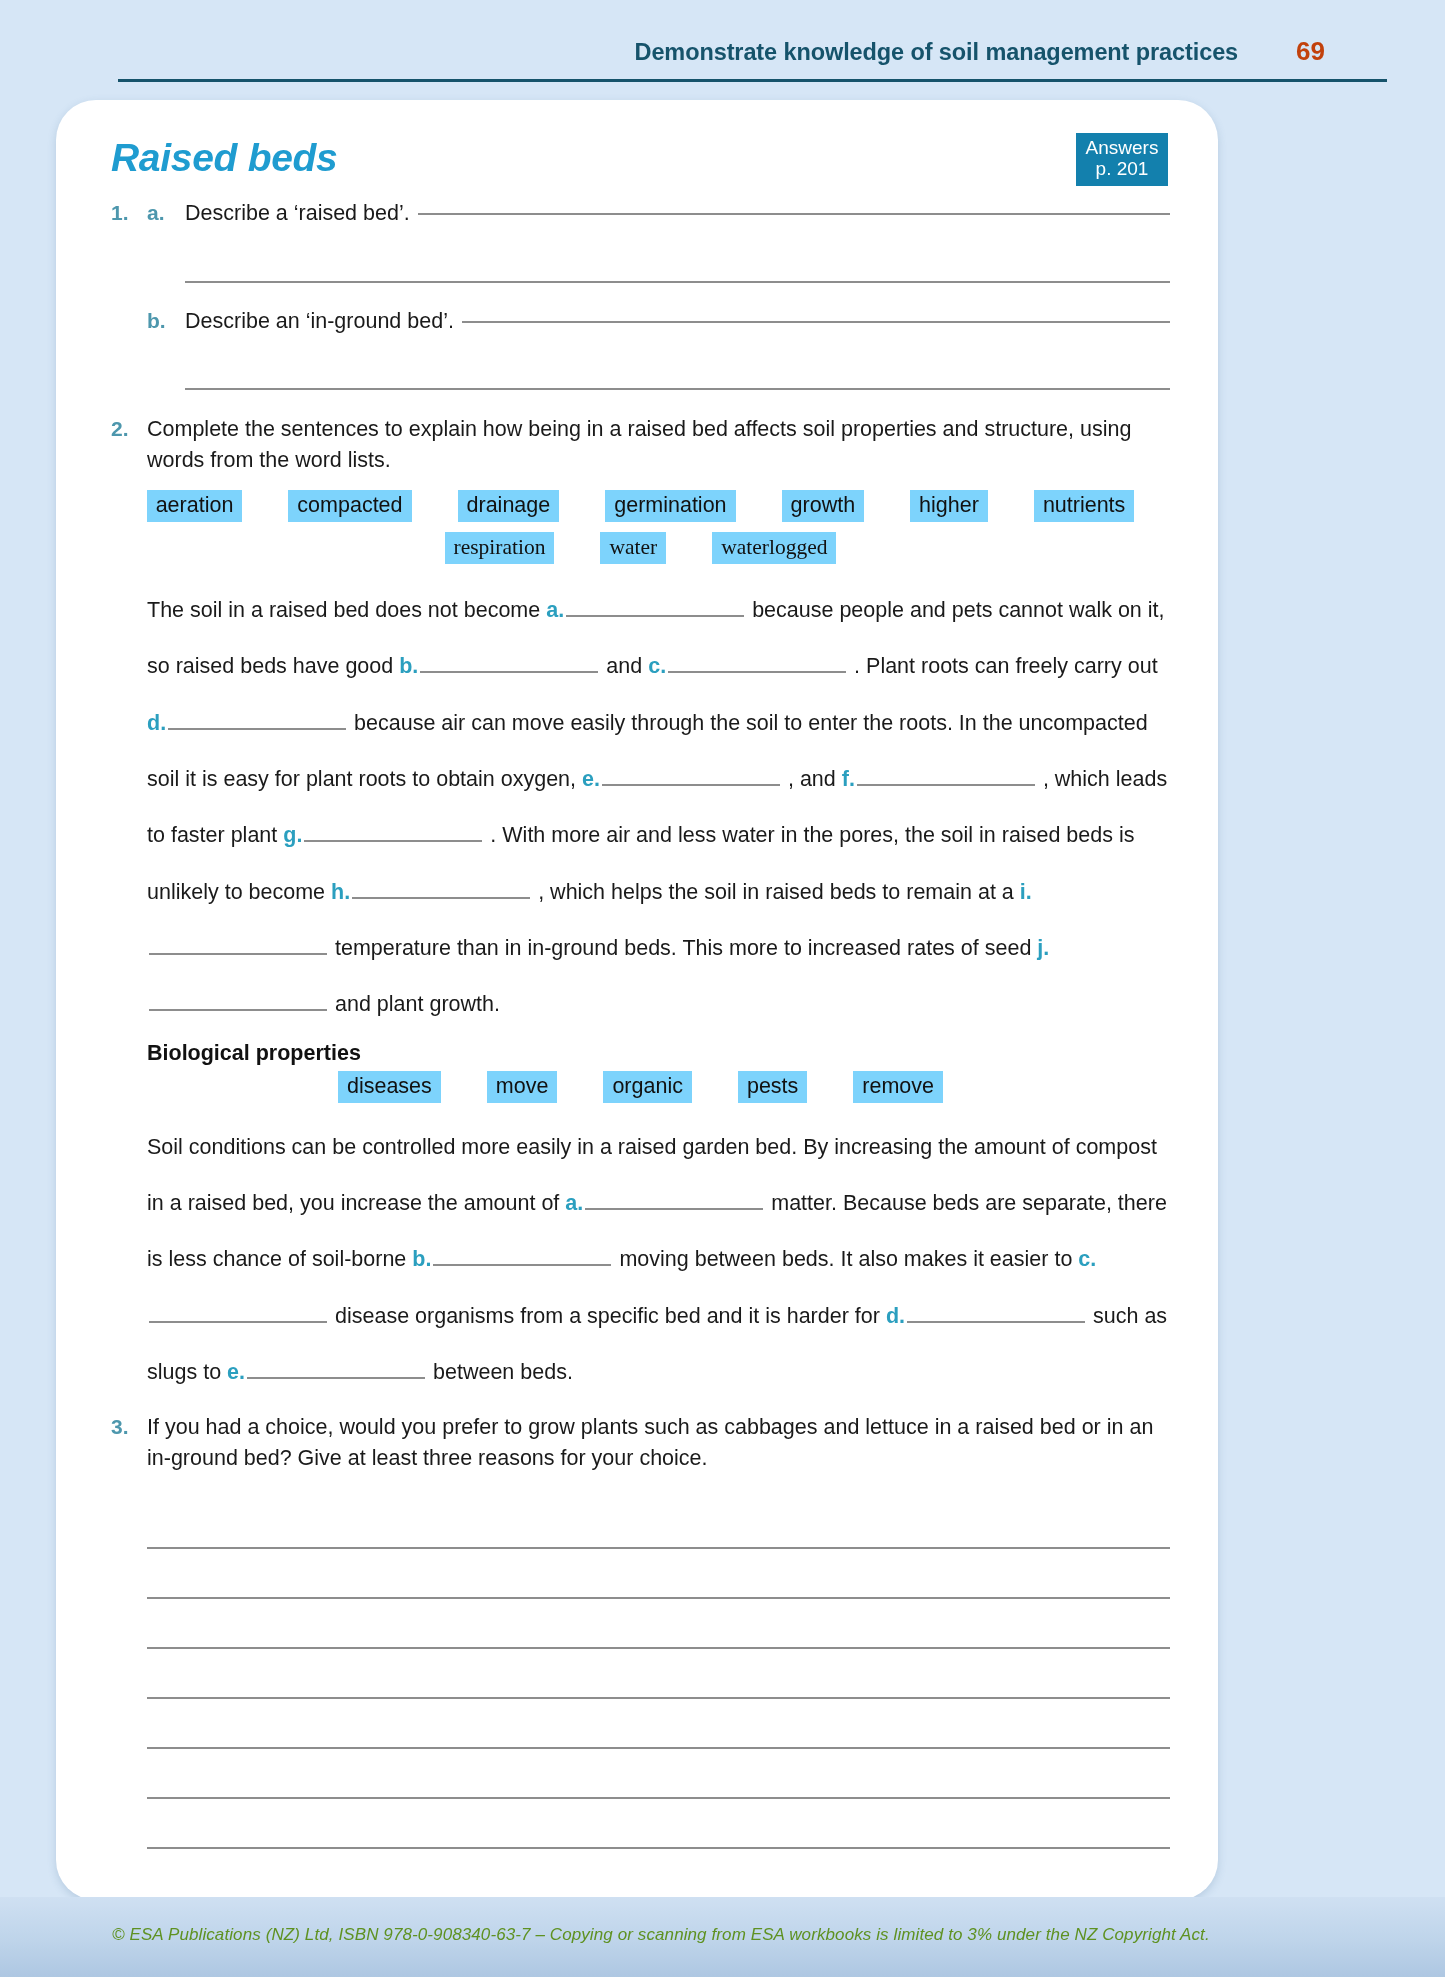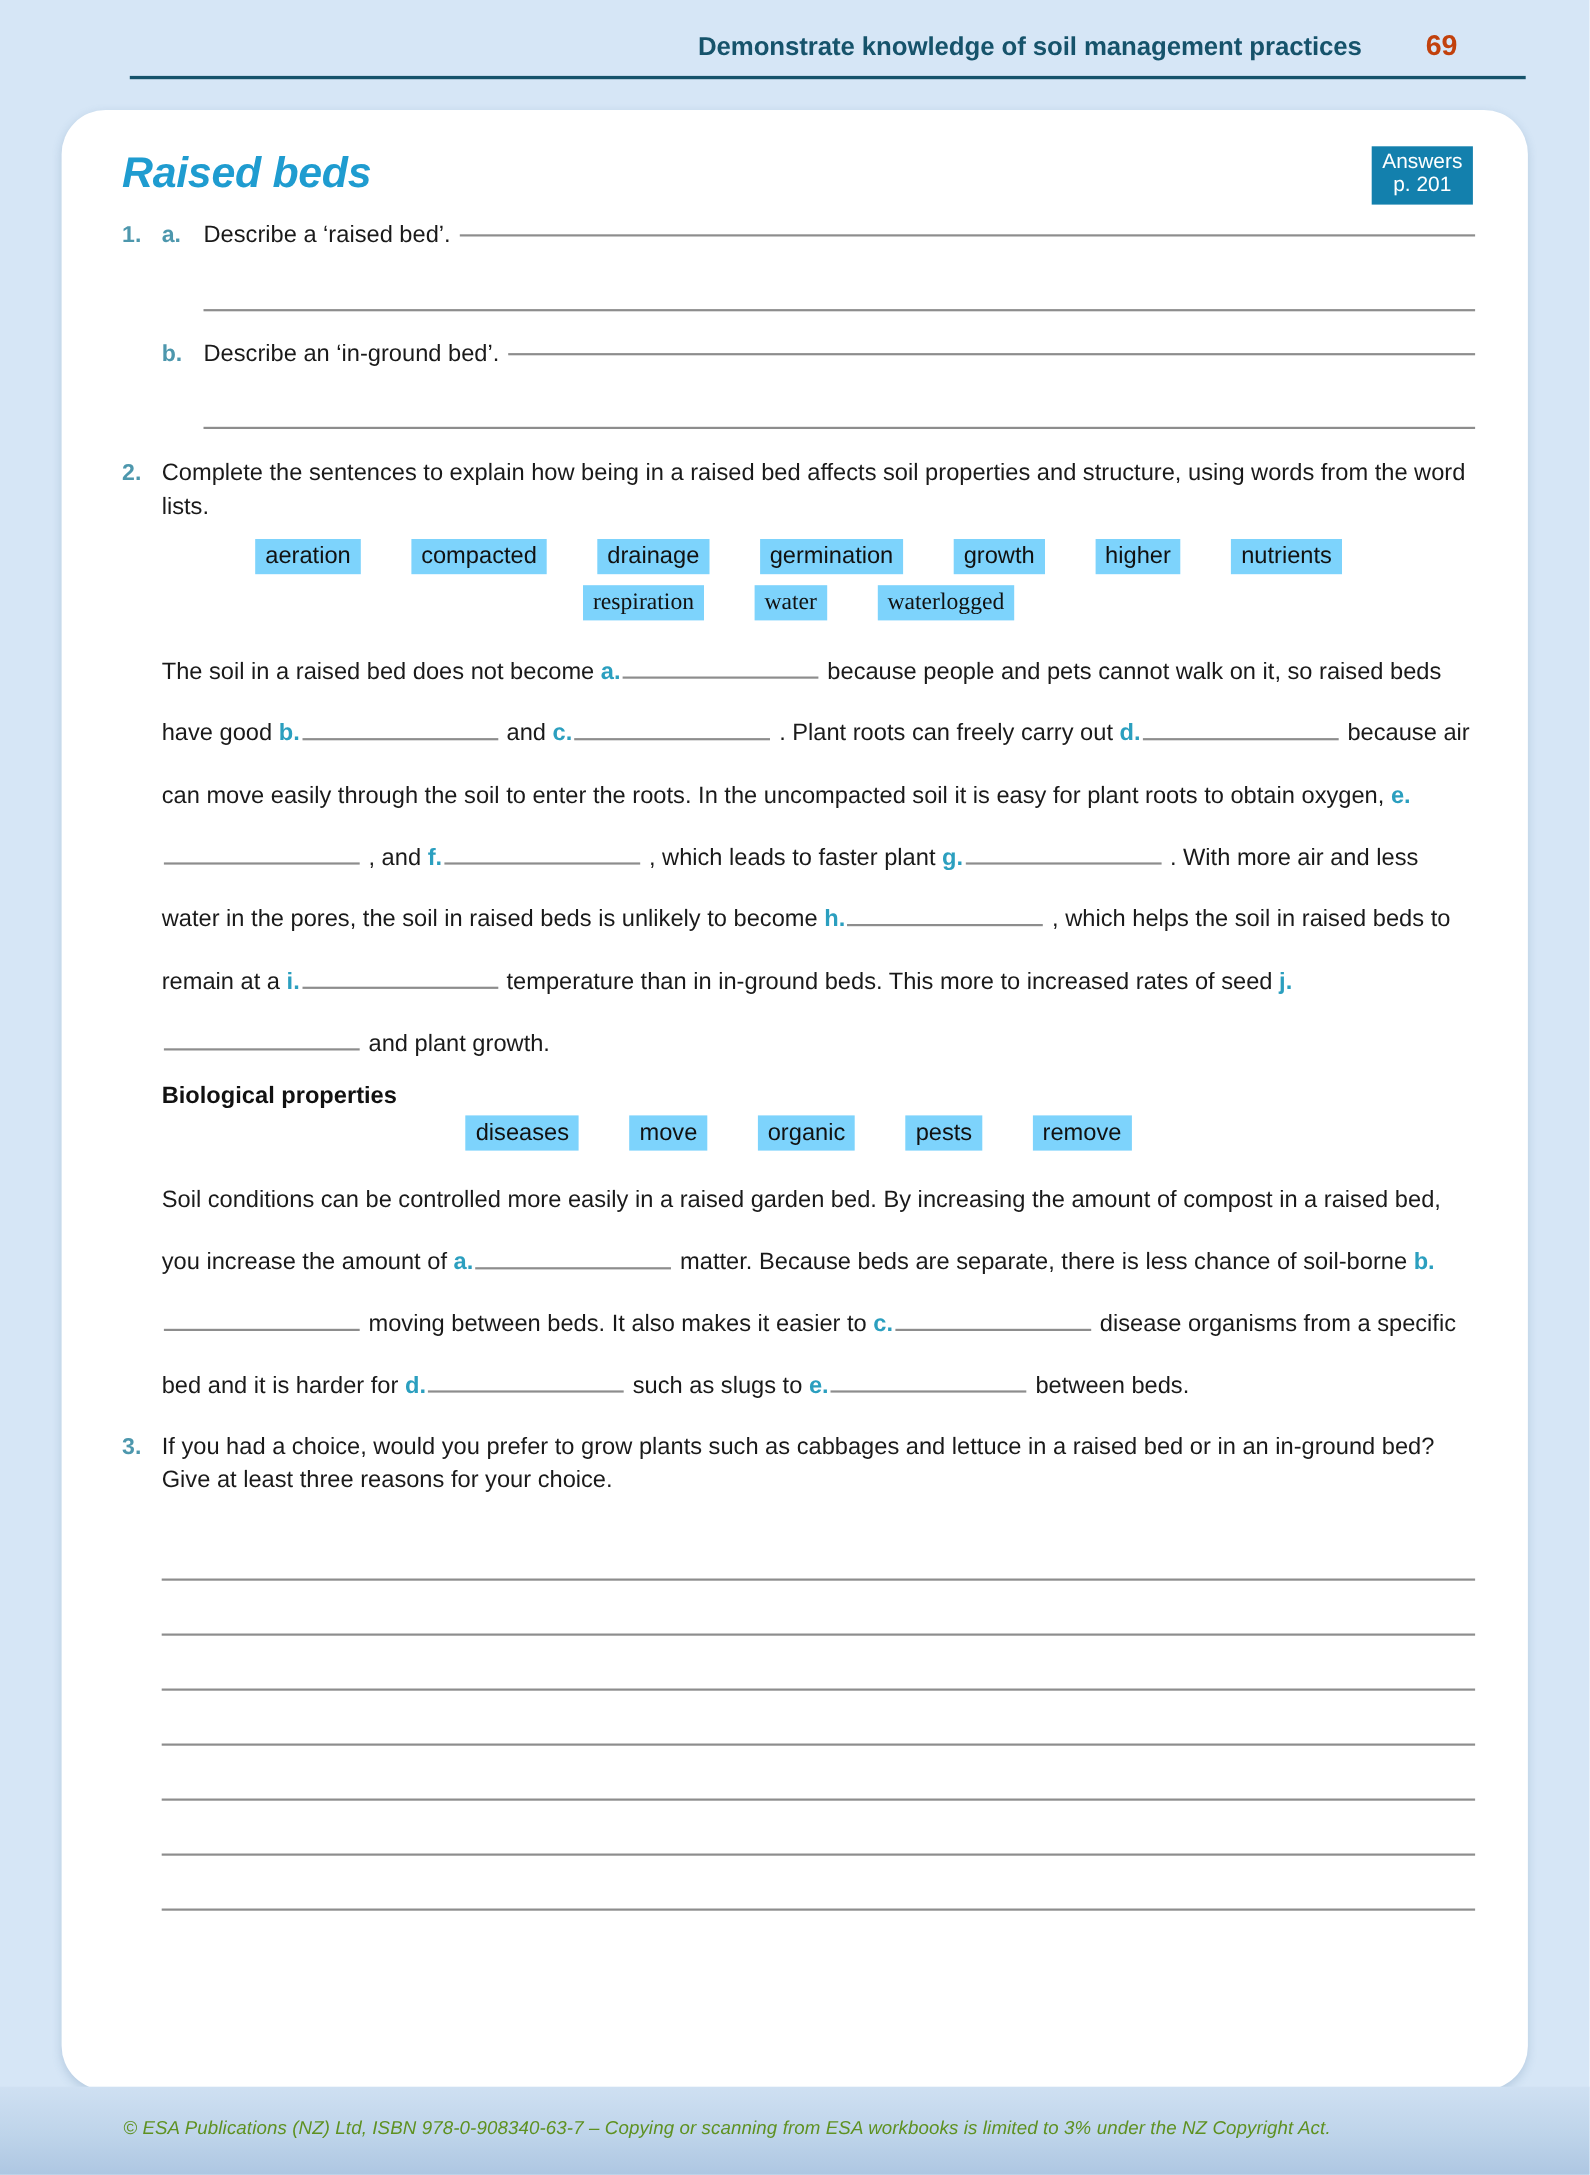--- a/index.html
+++ b/index.html
@@ -11,21 +11,21 @@
     height: 1977px;
     background: #d6e6f6;
     font-family: "Liberation Sans", sans-serif;
     overflow: hidden;
     position: relative;
   }
 
   
   .page-header {
     position: absolute;
-    top: 26px;
+    top: 36px;
     left: 118px;
     right: 58px;
     height: 52px;
   }
   .header-inner {
     display: flex;
     align-items: baseline;
     justify-content: flex-end;
     padding-right: 62px;
     padding-bottom: 10px;
@@ -45,21 +45,21 @@
   .header-rule {
     border-top: 3px solid #16536b;
     margin-top: 2px;
   }
 
   
   .sheet {
     position: absolute;
     top: 100px;
     left: 56px;
-    width: 1333px;
+    width: 1162px;
     height: 1800px;
     background: #ffffff;
     border-radius: 40px;
     box-shadow: 0 3px 9px rgba(70,110,150,0.22);
   }
 
   .content {
     position: absolute;
     top: 30px;
     left: 55px;

